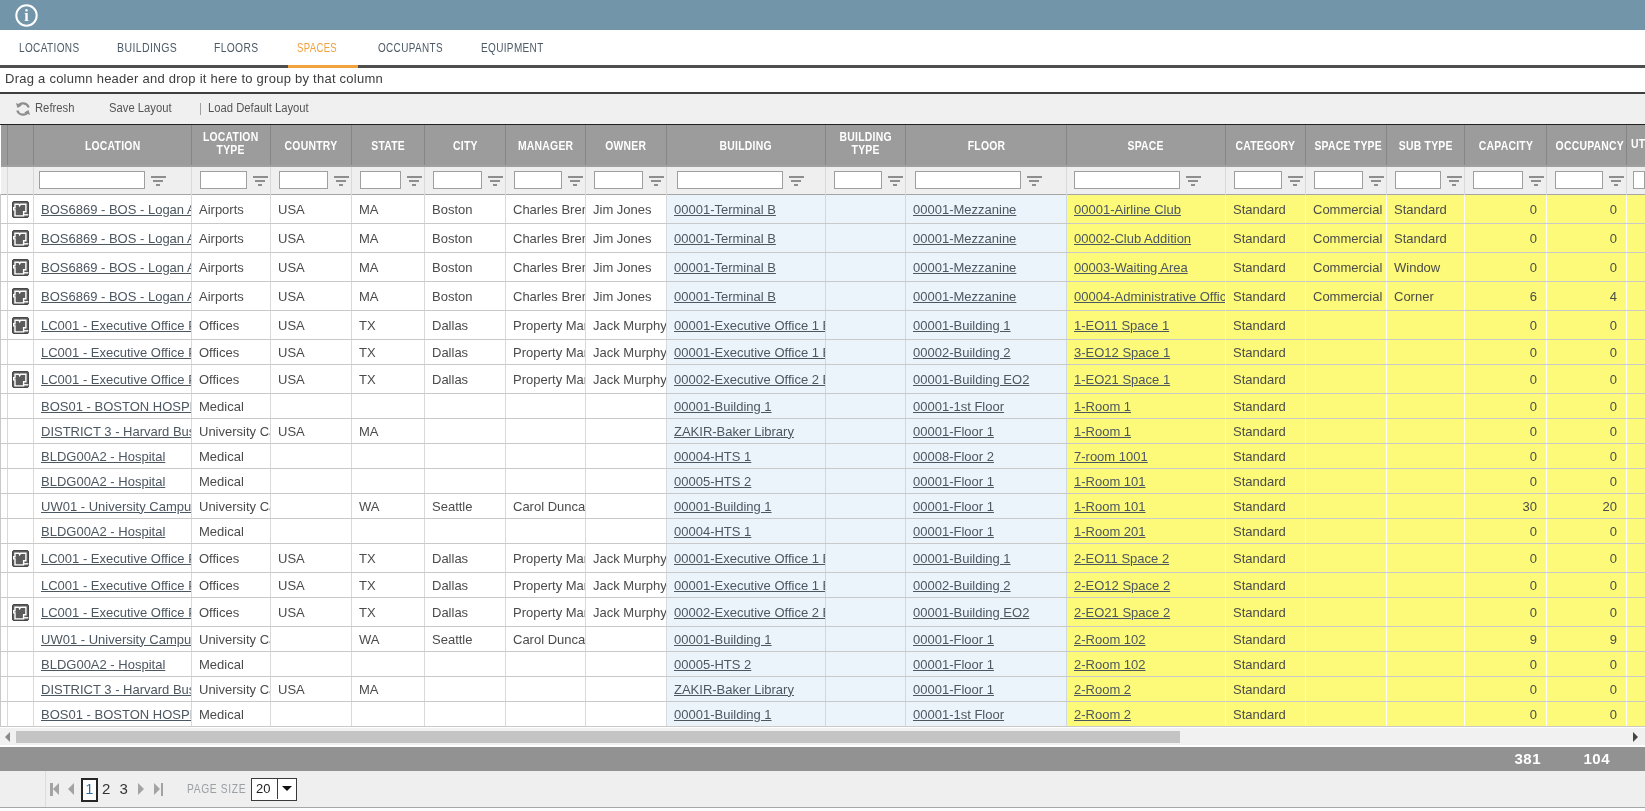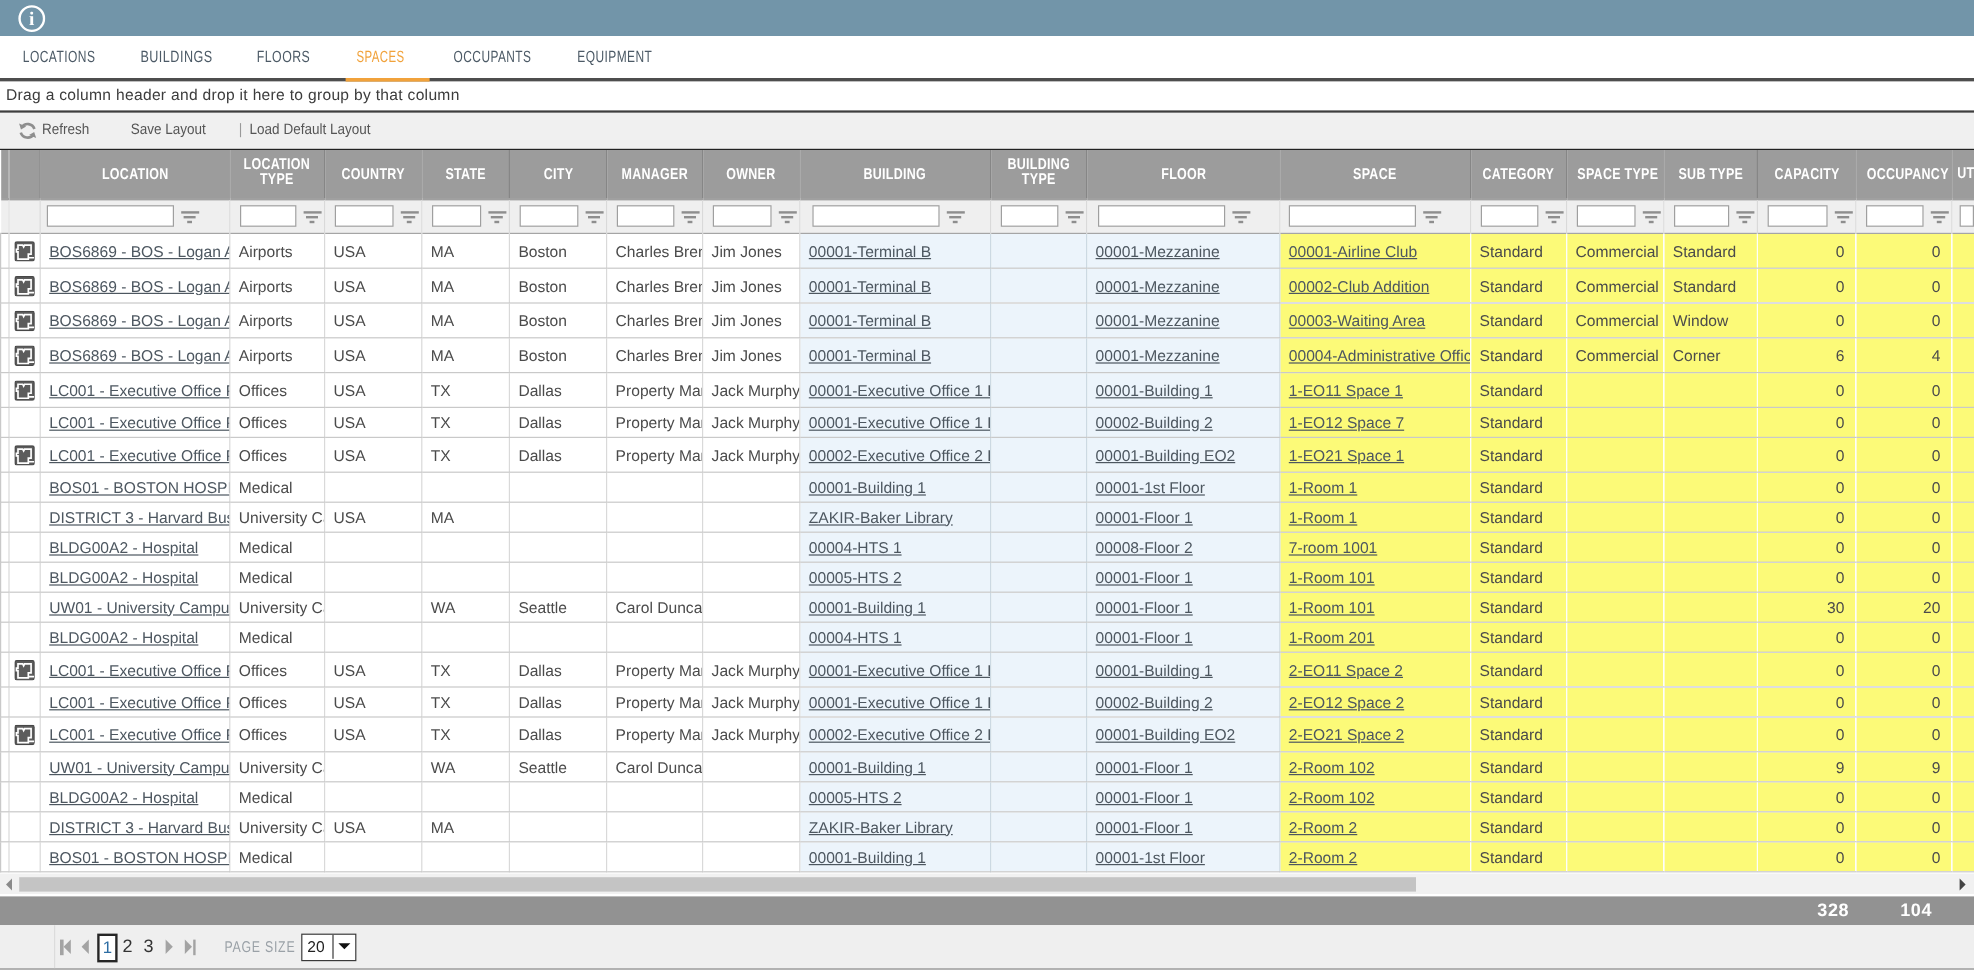--- a/index.html
+++ b/index.html
@@ -615,21 +615,21 @@
             <div class="tx">Jack Murphy</div>
           </td>
           <td class="b">
             <div class="lk">00001-Executive Office 1 Building</div>
           </td>
           <td class="b"></td>
           <td class="b">
             <div class="lk">00002-Building 2</div>
           </td>
           <td class="y">
-            <div class="lk">1-EO12 Space 7</div>
+            <div class="lk">3-EO12 Space 1</div>
           </td>
           <td class="y">
             <div class="tx">Standard</div>
           </td>
           <td class="y">
             <div class="tx"></div>
           </td>
           <td class="y">
             <div class="tx"></div>
           </td>
@@ -1309,21 +1309,21 @@
         </tr>
 </tbody>
 </table>
 </div>
 <div class="abs hsb">
     <i class="arrL"></i>
     <div class="hthumb"></div>
     <i class="arrR"></i>
   </div>
 <div class="abs totals">
-    <span style="right:104px">328</span>
+    <span style="right:104px">381</span>
     <span style="right:35px">104</span>
   </div>
 <div class="abs pager">
   <div class="pgsep"></div>
   <span class="pbar" style="left:50px"></span>
     <i class="ptri l" style="left:52.5px"></i>
   <i class="ptri l" style="left:68px"></i>
   <div class="pcur">1</div>
   <span class="pnum" style="left:102px">2</span>
   <span class="pnum" style="left:119.5px">3</span>

